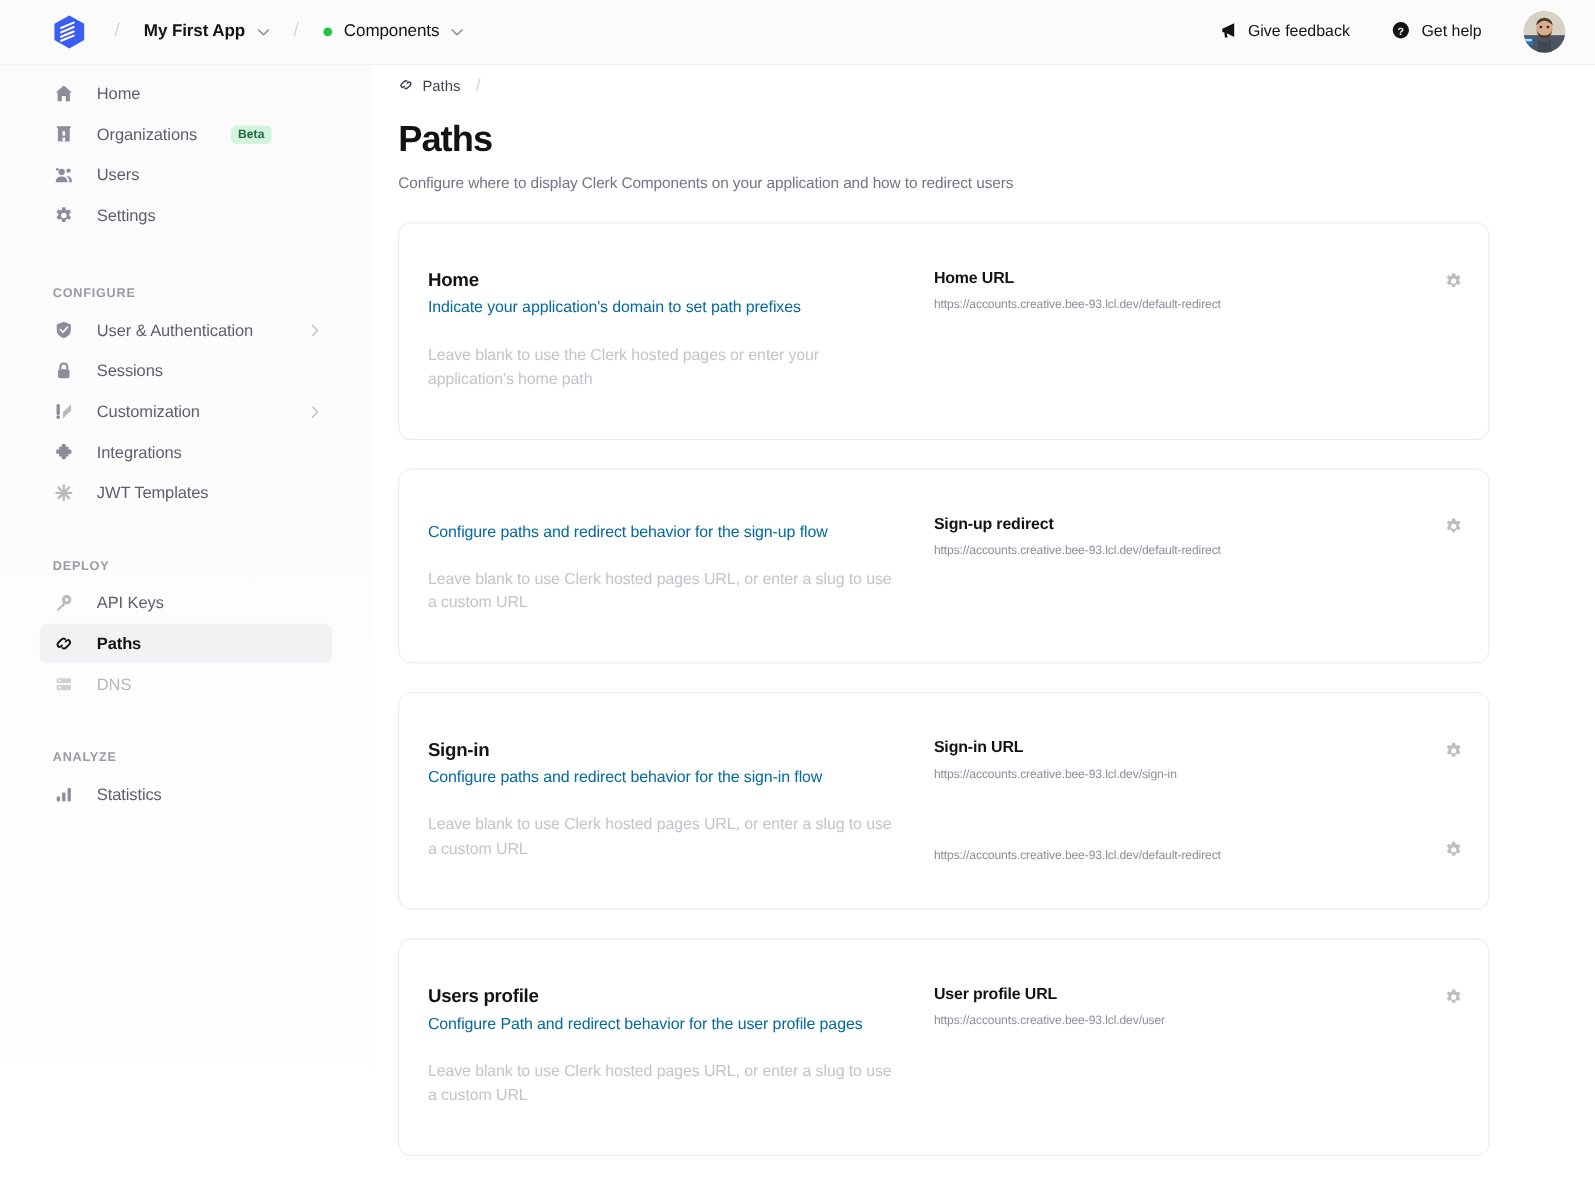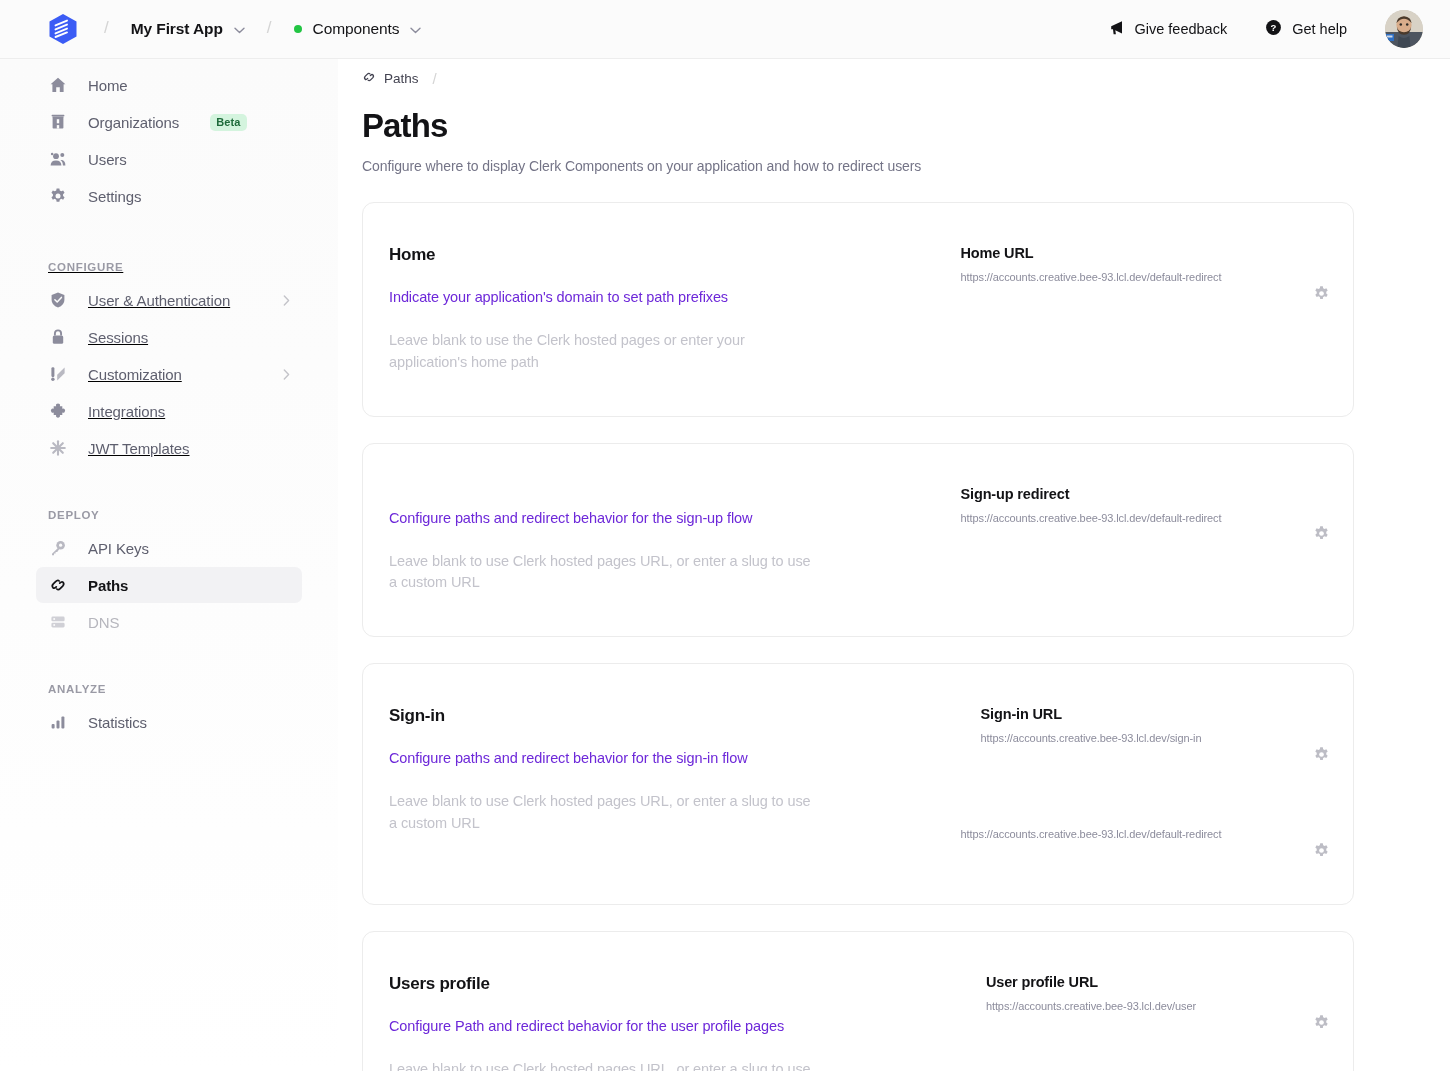--- a/index.html
+++ b/index.html
@@ -85,21 +85,21 @@
     font-size: 11px; font-weight: 600;
     padding: 2.5px 6px; border-radius: 5px;
     letter-spacing: 0.1px;
   }
   .nav-chev { margin-left: auto; opacity: .8; display: flex; align-items: center; }
   .section-label {
     font-size: 11.5px; font-weight: 600; letter-spacing: .7px;
     color: #9a9aa5; padding: 0 12px; margin-bottom: 9px;
   }
   .grp-home { padding-top: 8px; }
-  .grp-configure { padding-top: 46px; text-decoration: underline; }
+  .grp-configure { padding-top: 46px; }
   .grp-deploy { padding-top: 42px; }
   .grp-analyze { padding-top: 42px; }
 
   
   .main {
     position: absolute; top: 59px; left: 338px;
     width: 1112px; height: 1012px; background: #ffffff;
     overflow: hidden;
   }
   .breadcrumb {
@@ -123,25 +123,25 @@
     width: 992px;
     border: 1px solid #ececec;
     border-radius: 12px;
     margin-bottom: 26px;
     background: #fff;
     display: flex;
     padding: 42px 0 42px 0;
   }
   .card-left { width: 486px; padding: 0 26px 0 26px; }
   .card-title { font-size: 17px; font-weight: 600; color: #131316; letter-spacing: -0.25px; }
-  .card-desc { margin-top: 22px; font-size: 14.5px; color: #6d28d9; letter-spacing: -0.1px; line-height: 1.45; }
+  .card-desc { margin-top: 5px; font-size: 14.5px; color: #0369a1; letter-spacing: -0.1px; line-height: 1.45; }
   .card-hint { margin-top: 22px; font-size: 14.5px; color: #c3c3cb; letter-spacing: -0.1px; line-height: 1.5; max-width: 430px; }
 
   .card-right { flex: 1; padding-right: 20px; }
-  .field-row { display: flex; align-items: center; flex-direction: column; }
+  .field-row { display: flex; align-items: flex-start; }
   .field-row + .field-row { margin-top: 52px; }
   .field-main { flex: 1; }
   .field-label { font-size: 14.5px; font-weight: 600; color: #131316; letter-spacing: -0.15px; }
   .field-value { margin-top: 10px; font-size: 11px; color: #8c8c9c; letter-spacing: -0.1px; }
   .gear-btn {
     margin-left: auto; width: 24px; height: 24px; flex: none;
     display: flex; align-items: center; justify-content: center;
     cursor: pointer; border-radius: 5px; margin-top: -2px;
   }
 </style>

